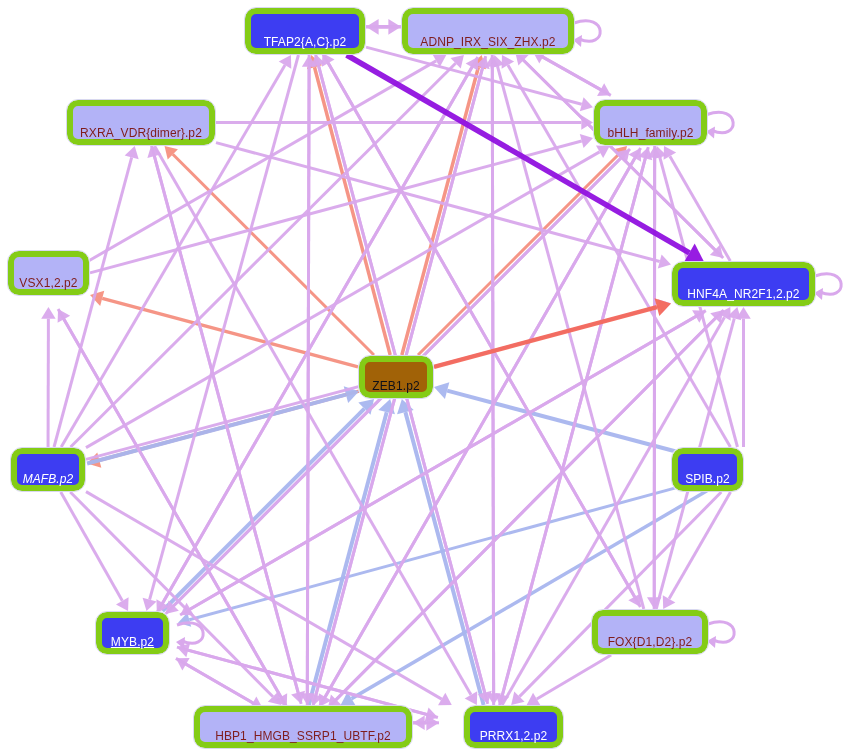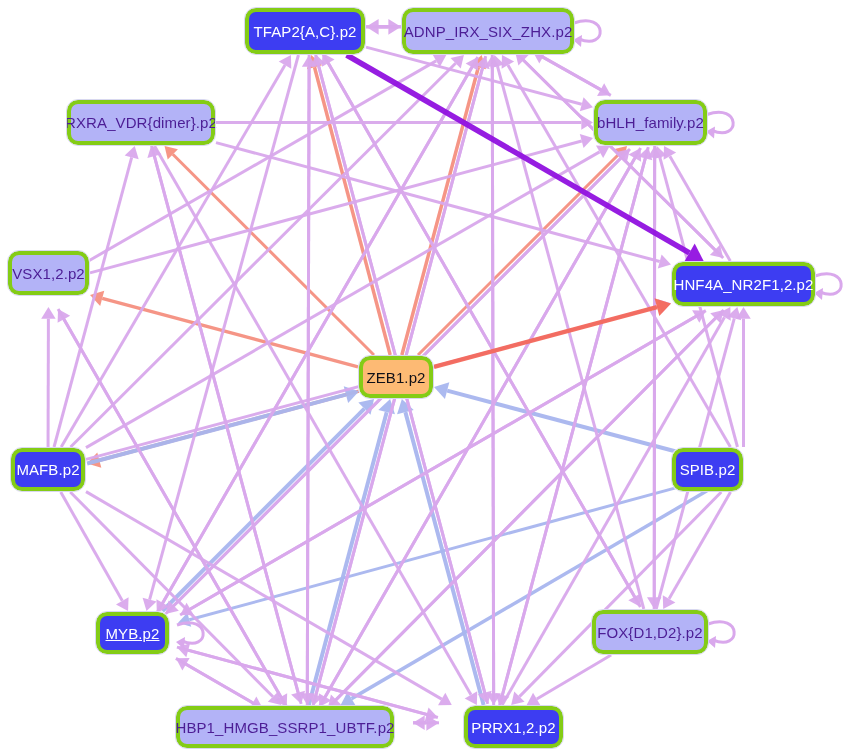--- a/index.html
+++ b/index.html
@@ -2,34 +2,34 @@
 <html><head>
 <meta charset="utf-8">
 <style>
   html,body{margin:0;padding:0;background:#ffffff;}
   body{width:845px;height:754px;font-family:"Liberation Sans",sans-serif;overflow:hidden;}
   #canvas{position:relative;width:845px;height:754px;}
   svg#edges{position:absolute;left:0;top:0;width:845px;height:754px;}
   .node{
     position:absolute;
     box-sizing:border-box;
-    display:flex;align-items:center;justify-content:center;
+    display:flex;align-items:flex-end;justify-content:center;
     border-radius:11px;
-    border:4px solid #84cc16;
+    border:6px solid #84cc16;
     outline:1px solid #d8d8ef;
-    font-size:15px;
+    font-size:12px;
     line-height:1;
     white-space:nowrap;
     letter-spacing:0.1px;
     z-index:5;
     box-shadow:0 0 0 1px rgba(255,255,255,0.9);
   }
   .node.dark{background:#3d3df2;color:#ffffff;}
-  .node.light{background:#b3b3f7;color:#4c1d95;}
-  .node.salmon{background:#fdba74;color:#101018;}
+  .node.light{background:#b3b3f7;color:#7f1d1d;}
+  .node.salmon{background:#a16207;color:#101018;}
 </style>
 </head>
 <body>
 
 <div id="canvas">
   <svg id="edges" viewBox="0 0 845 754">
       <g>
         <g>
           <line x1="358.00" y1="366.83" x2="102.22" y2="298.38" stroke="#f59080" stroke-width="3.5" stroke-linecap="butt" opacity="0.95"></line>
           <polygon points="90.00,295.11 104.27,290.72 100.17,306.03" fill="#f59080" opacity="0.95"></polygon>
@@ -393,32 +393,32 @@
       </div>
       <div class="node light" style="left: 8px; top: 251px; width: 81px; height: 44px;">
         <span>VSX1,2.p2</span>
       </div>
       <div class="node dark" style="left: 672px; top: 262px; width: 143px; height: 44px;">
         <span>HNF4A_NR2F1,2.p2</span>
       </div>
       <div class="node salmon" style="left: 359px; top: 356px; width: 74px; height: 42px;">
         <span>ZEB1.p2</span>
       </div>
-      <div class="node dark" style="left: 11px; top: 448px; width: 74px; height: 43px;">
+      <div class="node dark" style="left: 11px; top: 448px; width: 74px; height: 43px; font-style: italic;">
         <span>MAFB.p2</span>
       </div>
       <div class="node dark" style="left: 672px; top: 448px; width: 71px; height: 43px;">
         <span>SPIB.p2</span>
       </div>
       <div class="node dark" style="left: 96px; top: 612px; width: 73px; height: 42px; text-decoration: underline;">
         <span>MYB.p2</span>
       </div>
       <div class="node light" style="left: 592px; top: 610px; width: 116px; height: 44px;">
         <span>FOX{D1,D2}.p2</span>
       </div>
-      <div class="node light" style="left: 176px; top: 706px; width: 218px; height: 42px;">
+      <div class="node light" style="left: 194px; top: 706px; width: 218px; height: 42px;">
         <span>HBP1_HMGB_SSRP1_UBTF.p2</span>
       </div>
       <div class="node dark" style="left: 464px; top: 706px; width: 99px; height: 42px;">
         <span>PRRX1,2.p2</span>
       </div>
     </div>
 </div>
 
 </body></html>

